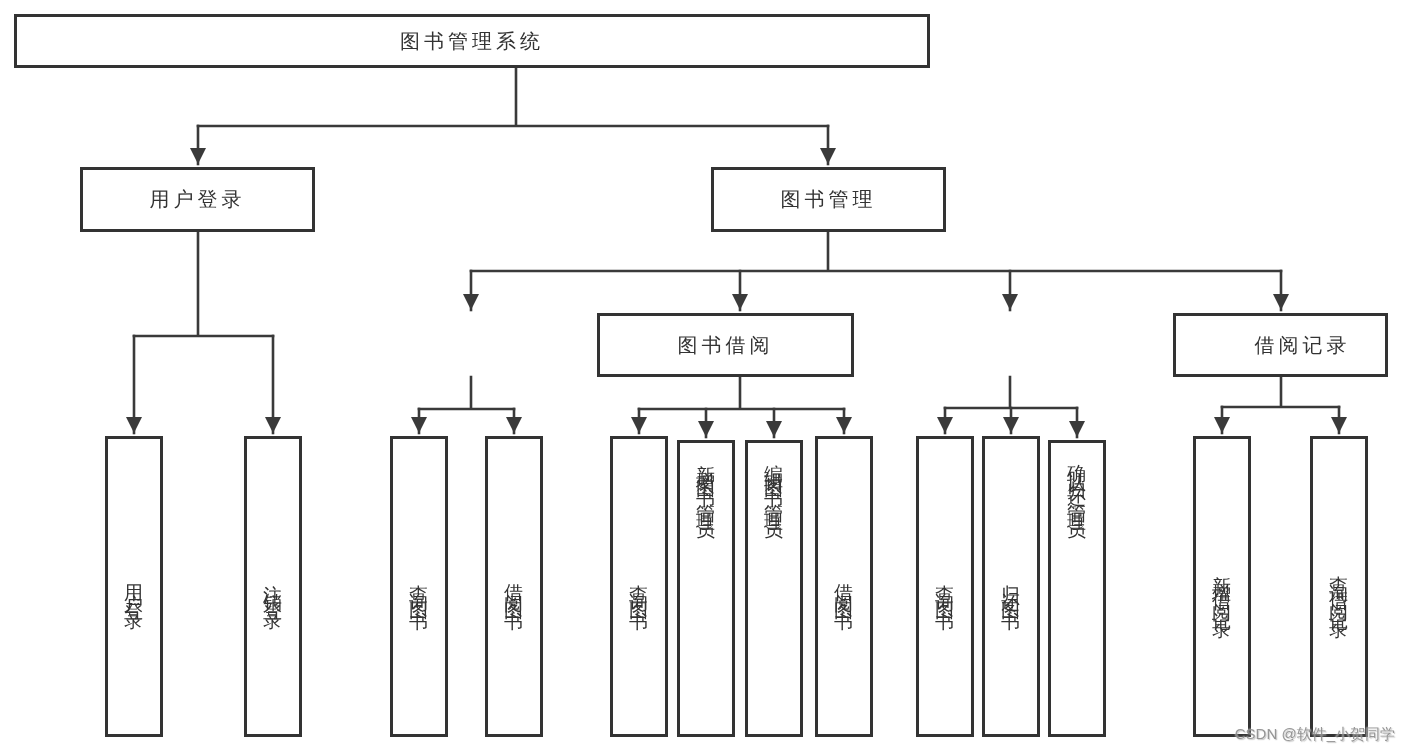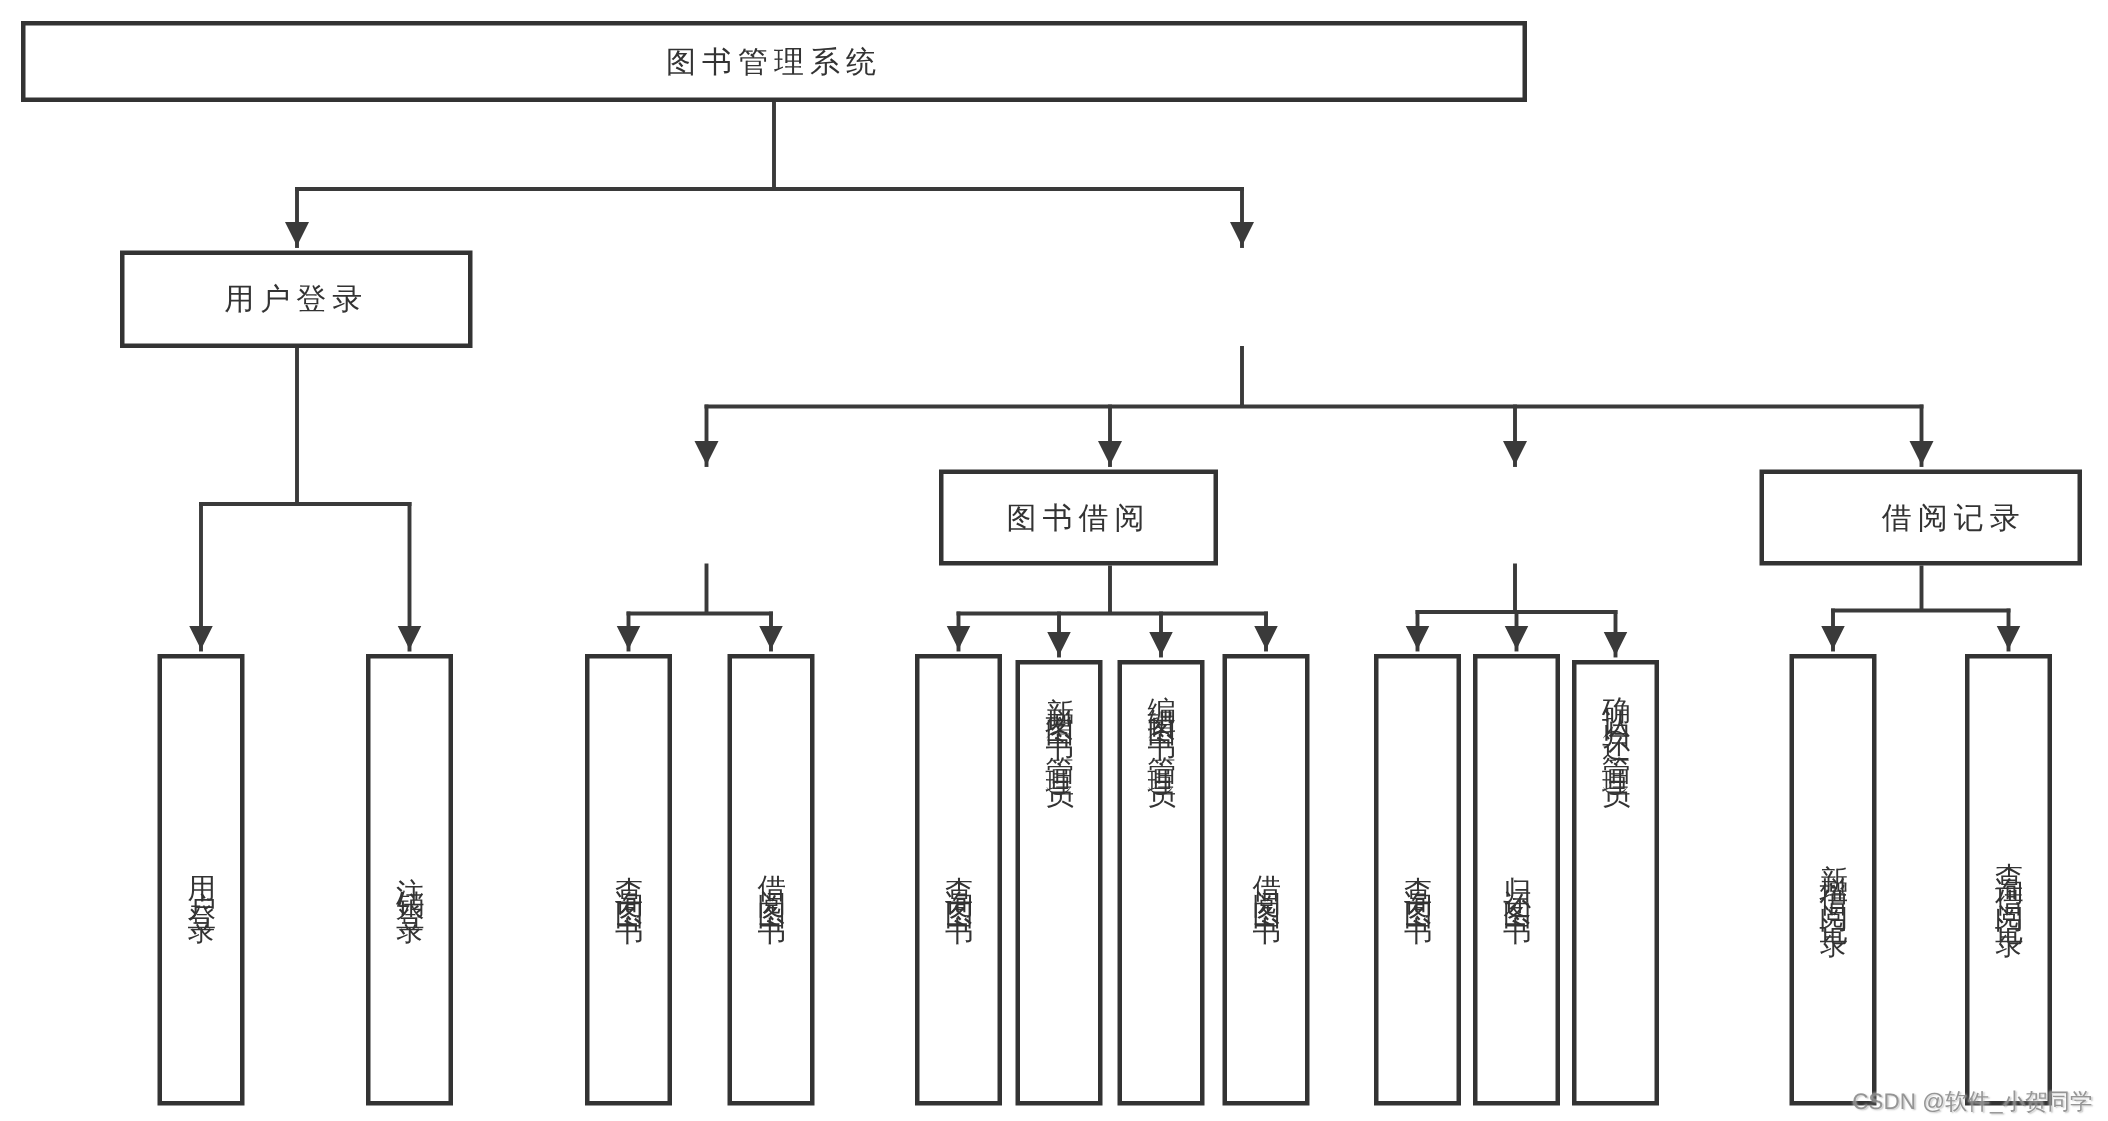--- a/index.html
+++ b/index.html
@@ -94,29 +94,32 @@
     <path class="ln" d="M1010,377 L1010,408 M945,408 L1077,408"></path>
     <line class="ln" x1="945" y1="408" x2="945" y2="433" marker-end="url(#arrow)"></line>
     <line class="ln" x1="1011" y1="408" x2="1011" y2="433" marker-end="url(#arrow)"></line>
     <line class="ln" x1="1077" y1="408" x2="1077" y2="437" marker-end="url(#arrow)"></line>
 
     <path class="ln" d="M1281,377 L1281,407 M1222,407 L1339,407"></path>
     <line class="ln" x1="1222" y1="407" x2="1222" y2="433" marker-end="url(#arrow)"></line>
     <line class="ln" x1="1339" y1="407" x2="1339" y2="433" marker-end="url(#arrow)"></line>
   </svg>
 
-  <div class="node hbox" style="left:14px; top:14px; width:1004px; height:54px;">
+  <div class="node hbox" style="left:14px; top:14px; width:916px; height:54px;">
     <span>图书管理系统</span>
   </div>
 
   <div class="node hbox" style="left:80px; top:167px; width:235px; height:65px;">
     <span>用户登录</span>
   </div>
+  <div class="node hbox" style="left:711px; top:167px; width:235px; height:65px;">
+    <span>图书管理</span>
+  </div>
 
-  <div class="node hbox" style="left:626px; top:313px; width:186px; height:64px;">
+  <div class="node hbox" style="left:597px; top:313px; width:257px; height:64px;">
     <span>图书借阅</span>
   </div>
   <div class="node hbox" style="left:1173px; top:313px; width:215px; height:64px;padding-left:44px;">
     <span>借阅记录</span>
   </div>
 
   <div class="node vbox" style="left:105px;">
     <span>用户登录</span>
   </div>
   <div class="node vbox" style="left:244px;">

